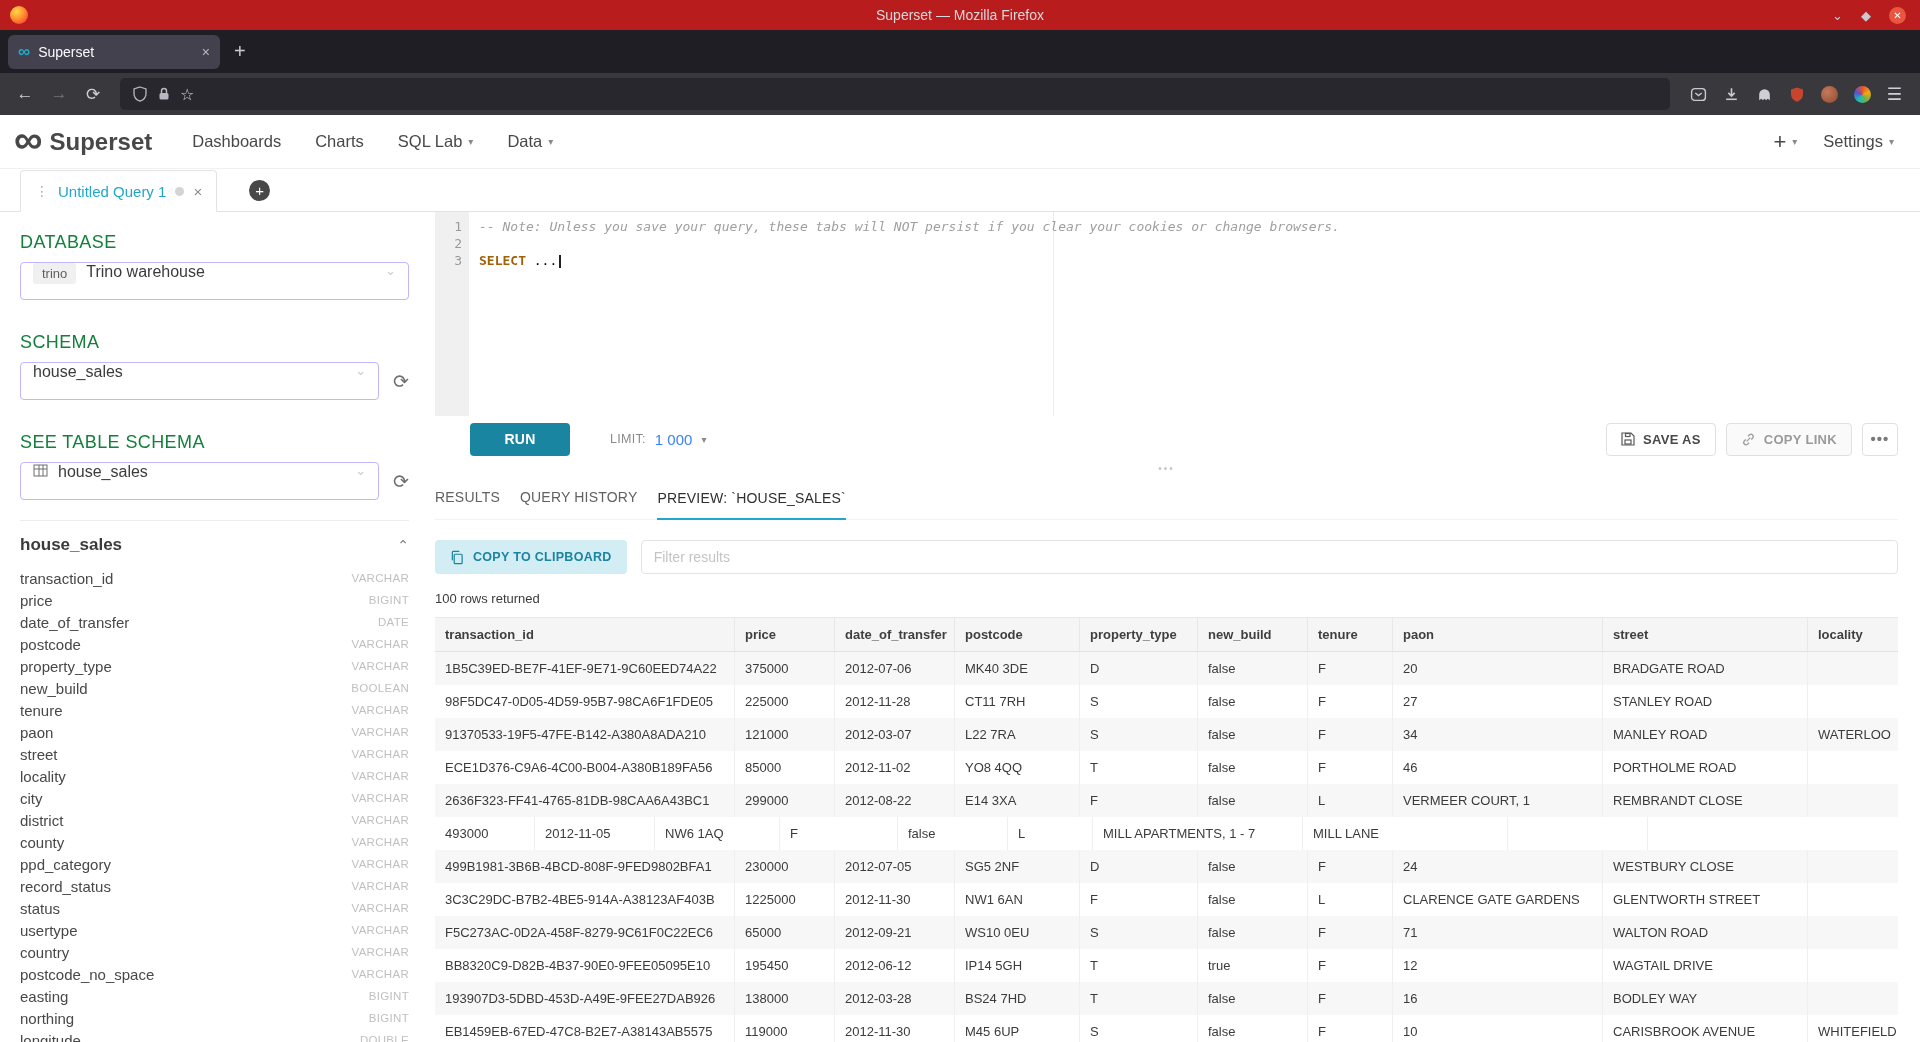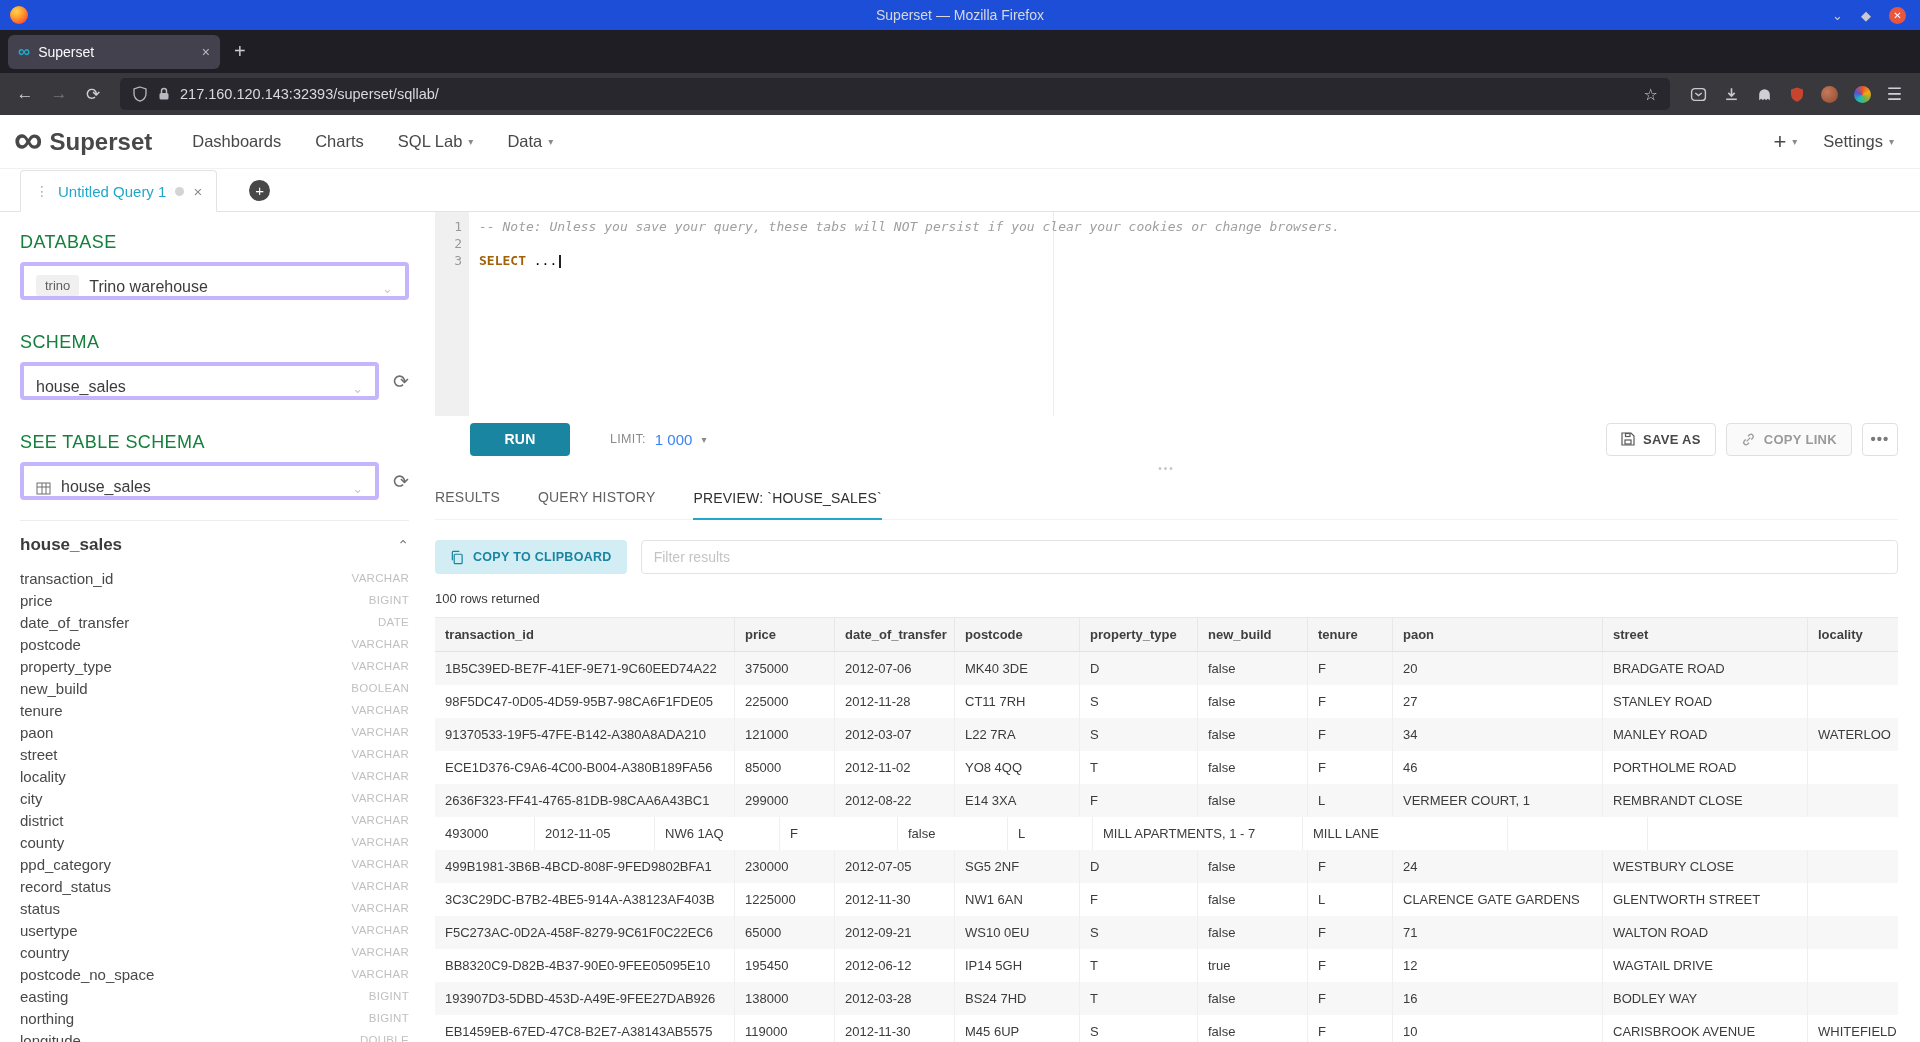--- a/index.html
+++ b/index.html
@@ -1,20 +1,20 @@
 <!DOCTYPE html>
 <html><head>
 <meta charset="utf-8">
 <style>
   * { margin:0; padding:0; box-sizing:border-box; }
   html,body { width:1920px; height:1042px; overflow:hidden; background:#fff;
               font-family:"Liberation Sans","DejaVu Sans",sans-serif; }
 
   
-  .titlebar { height:30px; background:#1d4ed8; display:flex; align-items:center; position:relative; }
+  .titlebar { height:30px; background:#b91c1c; display:flex; align-items:center; position:relative; }
   .ff-logo { width:18px; height:18px; border-radius:50%; margin-left:10px; z-index:2;
              background:radial-gradient(circle at 35% 30%, #ffd54d 0%, #ff9a2e 40%, #ff5a36 72%, #d93a5b 100%); }
   .win-title { position:absolute; left:0; right:0; text-align:center; color:#d8d8dc; font-size:14px; }
   .win-controls { margin-left:auto; display:flex; align-items:center; gap:18px; padding-right:14px; z-index:2; }
   .win-glyph { color:#c9c9cf; font-size:13px; line-height:1; cursor:default; }
   .win-close { width:17px; height:17px; border-radius:50%; background:#e8563f; color:#fff;
                font-size:10px; display:flex; align-items:center; justify-content:center; }
 
   .tabstrip { height:43px; background:#1f1e24; display:flex; align-items:center; padding:0 8px; }
   .btab { width:212px; height:34px; background:#42414d; border-radius:6px; display:flex; align-items:center;
@@ -64,21 +64,21 @@
              align-items:center; justify-content:center; font-size:15px; align-self:center; margin-left:32px; }
 
   
   .main { display:flex; height:830px; }
 
   
   .sidebar { width:425px; padding:16px 16px 0 20px; overflow:hidden; flex:none; }
   .side-label { font-size:18px; color:#15803d; letter-spacing:.4px; margin:32px 0 9px; }
   .side-label.first { margin-top:4px; }
   .select-row { display:flex; align-items:center; gap:14px; }
-  .select { flex:1; height:38px; border:4px solid #c4b5fd; border-radius:4px; display:flex; align-items:flex-end;
+  .select { flex:1; height:38px; border:1px solid #c4b5fd; border-radius:4px; display:flex; align-items:flex-start;
             padding:0 12px; gap:10px; background:#fff; }
   .badge { background:#f0f0f0; border-radius:3px; padding:3px 9px; font-size:13px; color:#5f5f5f; }
   .select-value { font-size:16px; color:#3b3b3b; flex:1; white-space:nowrap; overflow:hidden; }
   .chevron { color:#c9c9c9; font-size:13px; }
   .refresh { color:#6f6f6f; font-size:19px; flex:none; }
   .side-divider { border-top:1px solid #ededed; margin:20px 0 14px; }
   .schema-head { display:flex; align-items:center; justify-content:space-between; margin:2px 0 12px; }
   .schema-title { font-size:17px; font-weight:700; color:#3b3b3b; }
   .collapse-chevron { color:#6f7b80; font-size:14px; }
   .schema-col { display:flex; justify-content:space-between; align-items:center; height:22px; }
@@ -109,21 +109,21 @@
                  font-size:13px; font-weight:600; letter-spacing:.3px; display:flex; align-items:center;
                  gap:8px; padding:0 14px; font-family:inherit; }
   .btn-outline.muted { color:#9a9a9a; background:#fafafa; }
   .more-btn { width:36px; height:33px; border:1px solid #e0e0e0; border-radius:4px; background:#fff;
               color:#7a7a7a; font-size:15px; font-weight:bold; letter-spacing:1px; line-height:0; }
 
   .split-divider { height:14px; position:relative; }
   .split-divider .grip { position:absolute; left:50%; top:1px; transform:translateX(-50%);
                          color:#c4c4c4; font-size:10px; letter-spacing:2px; }
 
-  .south-tabs { display:flex; gap:38px; height:44px; align-items:flex-end; border-bottom:1px solid #f2f2f2; }
+  .south-tabs { display:flex; gap:20px; height:44px; align-items:flex-end; border-bottom:1px solid #f2f2f2; }
   .stab { font-size:14px; color:#616161; padding-bottom:12px; letter-spacing:.2px; border-bottom:2px solid transparent; }
   .stab.active { color:#2f2f2f; border-bottom:2px solid #20a7c9; margin-bottom:-1px; }
 
   .results-toolbar { margin-top:20px; display:flex; gap:14px; }
   .copy-chip { height:34px; background:#d2edf4; color:#1985a0; border:none; border-radius:4px; font-size:12.5px;
                font-weight:700; letter-spacing:.3px; display:flex; align-items:center; gap:9px; padding:0 15px;
                font-family:inherit; }
   .filter-input { flex:1; height:34px; border:1px solid #e3e3e3; border-radius:4px; padding:0 12px;
                   font-size:14px; color:#333; font-family:inherit; outline:none; background:#fff; }
   .filter-input::placeholder { color:#c4c4c4; }
@@ -170,21 +170,20 @@
   <span class="nav-glyph dim">→</span>
   <span class="nav-glyph">⟳</span>
   <div class="urlbar">
     <svg width="16" height="16" viewBox="0 0 16 16">
       <path d="M8 1 L14 3 V7.5 C14 11.5 11.5 14 8 15.2 C4.5 14 2 11.5 2 7.5 V3 Z" fill="none" stroke="#b8b8c0" stroke-width="1.3"></path>
     </svg>
     <svg width="14" height="16" viewBox="0 0 14 16">
       <rect x="2.5" y="7" width="9" height="6.5" rx="1.5" fill="#b8b8c0"></rect>
       <path d="M4.5 7 V5 a2.5 2.5 0 0 1 5 0 V7" fill="none" stroke="#b8b8c0" stroke-width="1.5"></path>
     </svg>
-    <span class="url-text">217.160.120.143:32393/superset/sqllab/</span>
     <span class="url-star">☆</span>
   </div>
   <div class="toolbar-icons">
     <svg width="17" height="17" viewBox="0 0 16 16">
       <rect x="1.5" y="2.5" width="13" height="11" rx="3" fill="none" stroke="#c8c8cf" stroke-width="1.3"></rect>
       <path d="M5 6.5 L8 9 L11 6.5" fill="none" stroke="#c8c8cf" stroke-width="1.3"></path>
     </svg>
     <svg width="17" height="17" viewBox="0 0 16 16">
       <path d="M8 2 v7 M5 6.5 L8 9.5 L11 6.5" stroke="#c8c8cf" fill="none" stroke-width="1.5"></path>
       <path d="M3 12.5 h10" stroke="#c8c8cf" stroke-width="1.5"></path>

